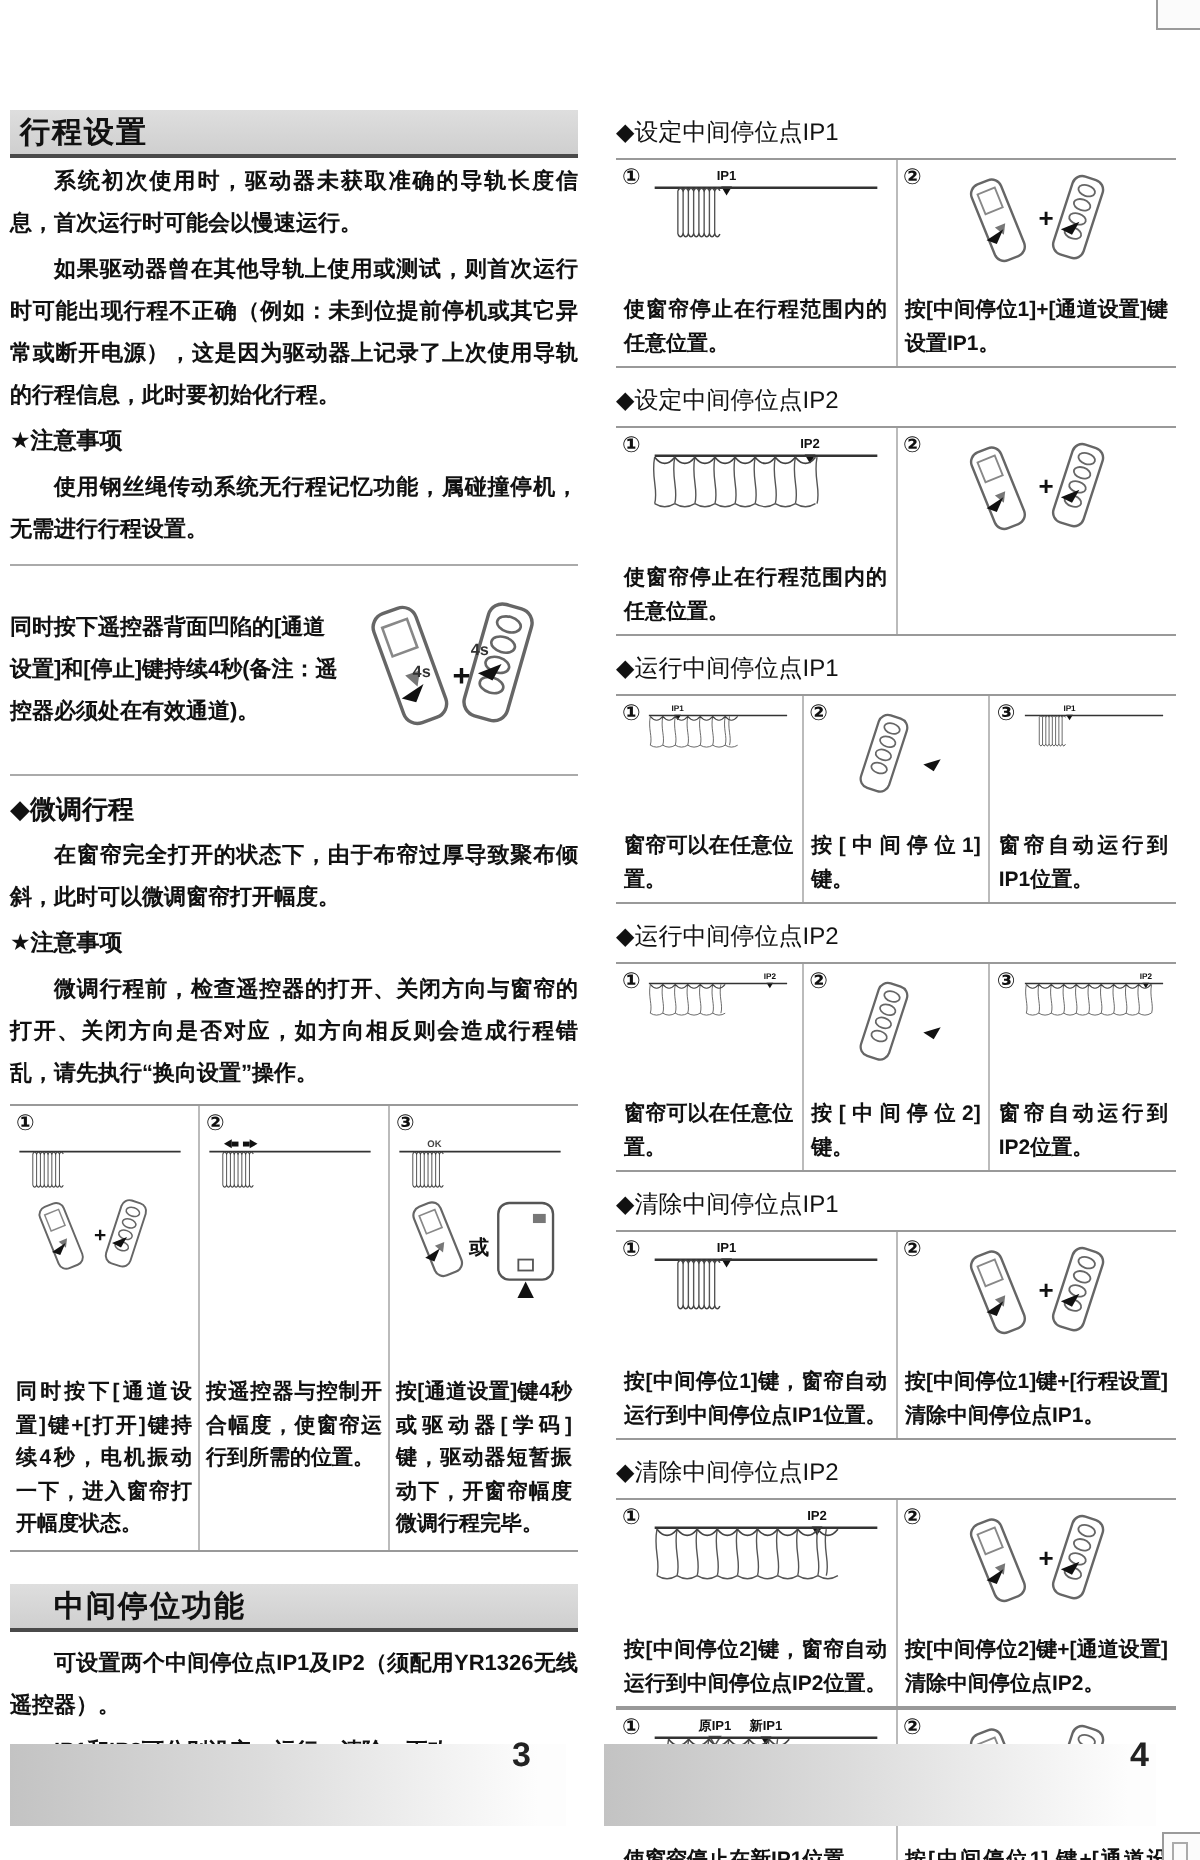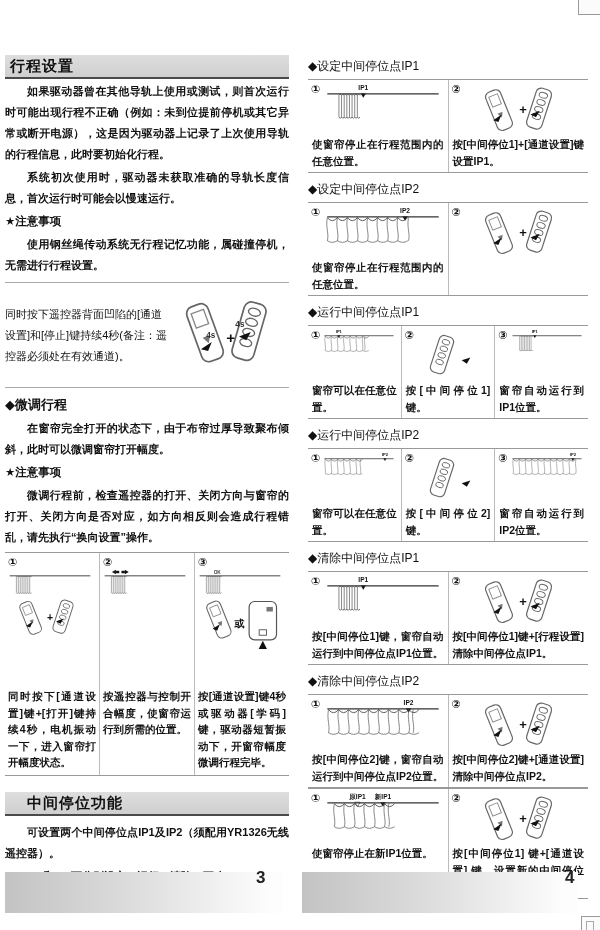--- a/index.html
+++ b/index.html
@@ -11,59 +11,59 @@
 
   .title-bar{background:linear-gradient(#dedede,#cfcfcf);border-bottom:2px solid #4a4a4a;
              font-size:15px;font-weight:bold;padding:2px 5px 1px 5px;letter-spacing:1px;}
   .para{font-size:11px;line-height:21px;font-weight:bold;margin:2px 0;text-align:justify;}
   .indent{text-indent:2em;}
   .note-head{font-size:11.5px;font-weight:bold;line-height:21px;}
   .sub-head{font-size:13px;font-weight:bold;line-height:22px;margin-top:6px;}
 
   .init-block{border-top:1px solid #aaa;border-bottom:1px solid #aaa;margin-top:6px;
               display:flex;align-items:center;padding:6px 0;min-height:92px;}
-  .init-text{width:58%;font-size:11px;line-height:21px;font-weight:normal;}
+  .init-text{width:58%;font-size:11px;line-height:21px;font-weight:bold;}
   .init-art{width:42%;display:flex;justify-content:center;}
 
   .steps-table{display:flex;border-top:1px solid #999;border-bottom:1px solid #999;margin-top:4px;}
   .p3cell{flex:1;position:relative;padding:3px 3px 4px 3px;}
   .p3cell + .p3cell{border-left:1px solid #bbb;}
   .p3arts{height:120px;display:flex;flex-direction:column;align-items:flex-start;}
   .cellnum{font-size:11px;font-weight:bold;line-height:12px;}
   .caption{font-size:10.5px;line-height:16.5px;font-weight:bold;text-align:justify;}
 
   .sec-head{font-size:12px;font-weight:normal;line-height:15px;margin:9px 0 5px 0;}
   .ptable{display:flex;border-top:1px solid #999;border-bottom:1px solid #999;}
   .p4cell{flex:1;position:relative;padding:3px 4px 3px 4px;}
   .p4cell + .p4cell{border-left:1px solid #bbb;}
   .p4cell .cellnum{position:absolute;left:3px;top:3px;}
   .p4art{height:52px;display:flex;justify-content:center;align-items:flex-start;padding-left:10px;}
-  .p4cell .caption{margin-top:1px;}
+  .p4cell .caption{margin-top:12px;}
 
   .footer-bar{position:absolute;height:41px;top:872px;
               background:linear-gradient(to right,#c3c3c3 0%,#dcdcdc 45%,#fdfdfd 95%);}
   .footer-left{left:5px;width:278px;}
   .footer-right{left:302px;width:276px;}
   .page-num{position:absolute;top:868px;font-size:17px;font-weight:bold;color:#222;}
   .pn3{left:256px;}
   .pn4{left:565px;}
 
   .corner-box{position:absolute;border:1px solid #9a9a9a;background:#fbfbfb;}
   .corner-top{left:578px;top:-4px;width:24px;height:17px;}
   .corner-bottom{left:581px;top:916px;width:22px;height:17px;}
   .corner-bottom:after{content:"";position:absolute;left:4px;top:4px;width:6px;height:8px;border:1px solid #aaa;}
   svg{display:block;}
 </style>
 </head>
 <body>
 
 <div class="page page3">
   <div class="title-bar">行程设置</div>
+  <p class="para indent">系统初次使用时，驱动器未获取准确的导轨长度信息，首次运行时可能会以慢速运行。</p>
   <p class="para indent">如果驱动器曾在其他导轨上使用或测试，则首次运行时可能出现行程不正确（例如：未到位提前停机或其它异常或断开电源），这是因为驱动器上记录了上次使用导轨的行程信息，此时要初始化行程。</p>
-  <p class="para indent">系统初次使用时，驱动器未获取准确的导轨长度信息，首次运行时可能会以慢速运行。</p>
   <div class="note-head">★注意事项</div>
   <p class="para indent">使用钢丝绳传动系统无行程记忆功能，属碰撞停机，无需进行行程设置。</p>
   <div class="init-block">
     <div class="init-text">同时按下遥控器背面凹陷的[通道设置]和[停止]键持续4秒(备注：遥控器必须处在有效通道)。</div>
     <div class="init-art" id="init-art">
         <svg width="118" viewBox="0 0 130 92" xmlns="http://www.w3.org/2000/svg">
           <g transform="translate(16,18) rotate(-20) scale(1.45)">
     <rect width="17" height="44" rx="5.5" fill="#fff" stroke="#666" stroke-width="1.3"></rect>
     <rect x="3.5" y="5" width="10" height="11.5" fill="none" stroke="#888" stroke-width="1"></rect>
     <path d="M5.5,25 h6 l-3,5.5 Z" fill="#777"></path>

